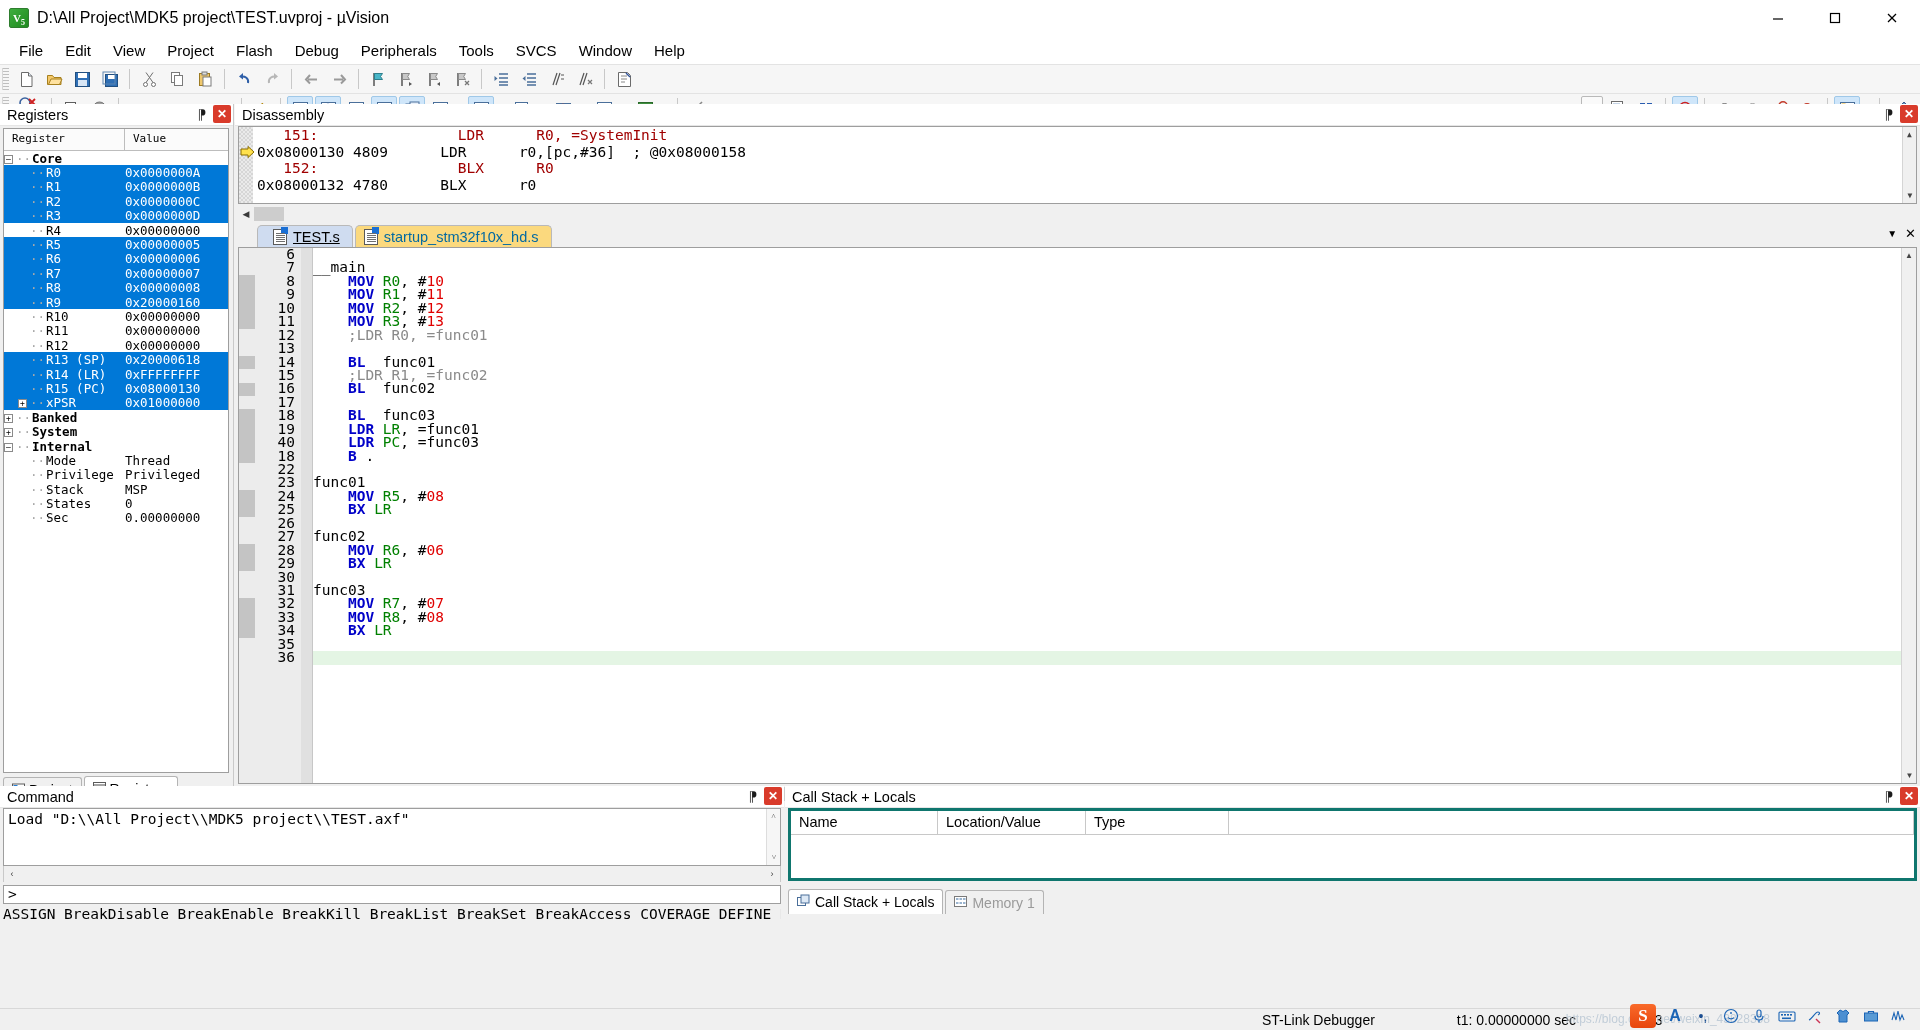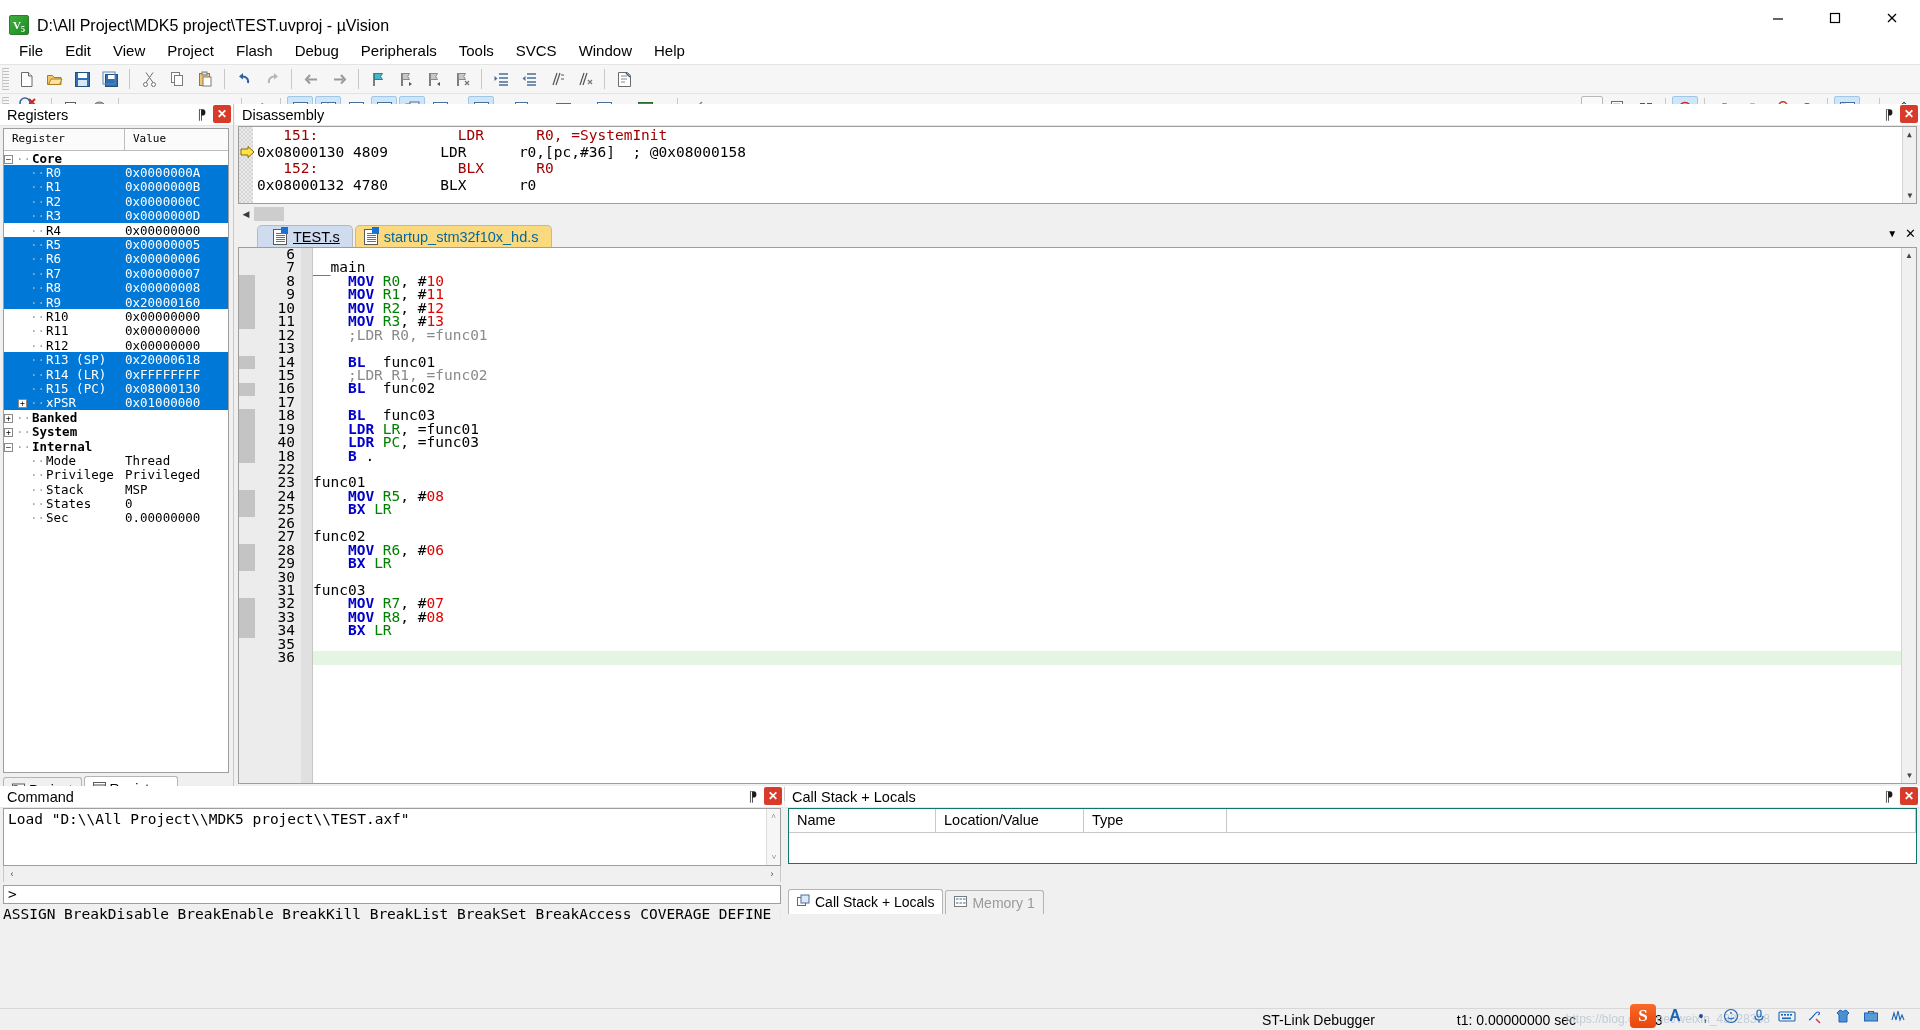--- a/index.html
+++ b/index.html
@@ -9,21 +9,21 @@
     overflow: hidden;
     background: #f0f0f0;
     font-family: "Liberation Sans", sans-serif;
     font-size: 15px;
     -webkit-font-smoothing: none;
   }
   .app { position: relative; width: 1920px; height: 1030px; background: #f0f0f0; }
 
   
   .titlebar {
-    height: 36px; background: #ffffff; display: flex; align-items: flex-end;
+    height: 36px; background: #ffffff; display: flex; align-items: center;
     border-bottom: 1px solid #ffffff; position: relative;
   }
   .app-icon {
     width: 20px; height: 20px; margin-left: 9px; margin-right: 8px;
     background: linear-gradient(135deg,#3fae3f,#1f8a1f);
     border: 1px solid #2e7d2e; border-radius: 2px;
     color: #fff; font-size: 11px; font-weight: bold; line-height: 18px;
     text-align: center; font-family: "Liberation Serif", serif;
   }
   .title-text { font-size: 16px; color: #000; }
@@ -206,22 +206,22 @@
     position: absolute; left: 3px; top: 120px; right: 3px; height: 18px;
     font-family: "DejaVu Sans Mono", monospace; font-size: 14.5px; color:#000;
     white-space: nowrap; overflow: hidden; background: #f0f0f0;
   }
 
   
   .cs-pane {
     position: absolute; left: 785px; bottom: 0; right: 0; height: 131px; background: #f0f0f0;
   }
   .cs-grid {
-    position: absolute; left: 3px; top: 22px; right: 3px; height: 56px;
-    background: #fff; border: 1px solid #0f766e; overflow: hidden;
+    position: absolute; left: 3px; top: 22px; right: 3px; height: 73px;
+    background: #fff; border: 3px solid #0f766e; overflow: hidden;
   }
   .cs-head { display:flex; height: 24px; }
   .cs-head div { font-size: 14.5px; padding: 3px 0 0 8px; border-right: 1px solid #c8c8c8;
       border-bottom: 1px solid #c8c8c8; }
   .cs-tabs { position:absolute; left:3px; bottom: 3px; height: 26px; display:flex; align-items:flex-end;}
   .cstab { display:flex; align-items:center; gap:5px; height:24px; padding: 0 8px; font-size: 14px;
      background: #f0f0f0; border:1px solid #b4b4b4; border-bottom:none; border-radius:3px 3px 0 0; margin-right:2px;}
   .cstab.active{ background:#fff; height: 25px; }
   .cstab.inactive{ color: #9a9a9a; }
 

